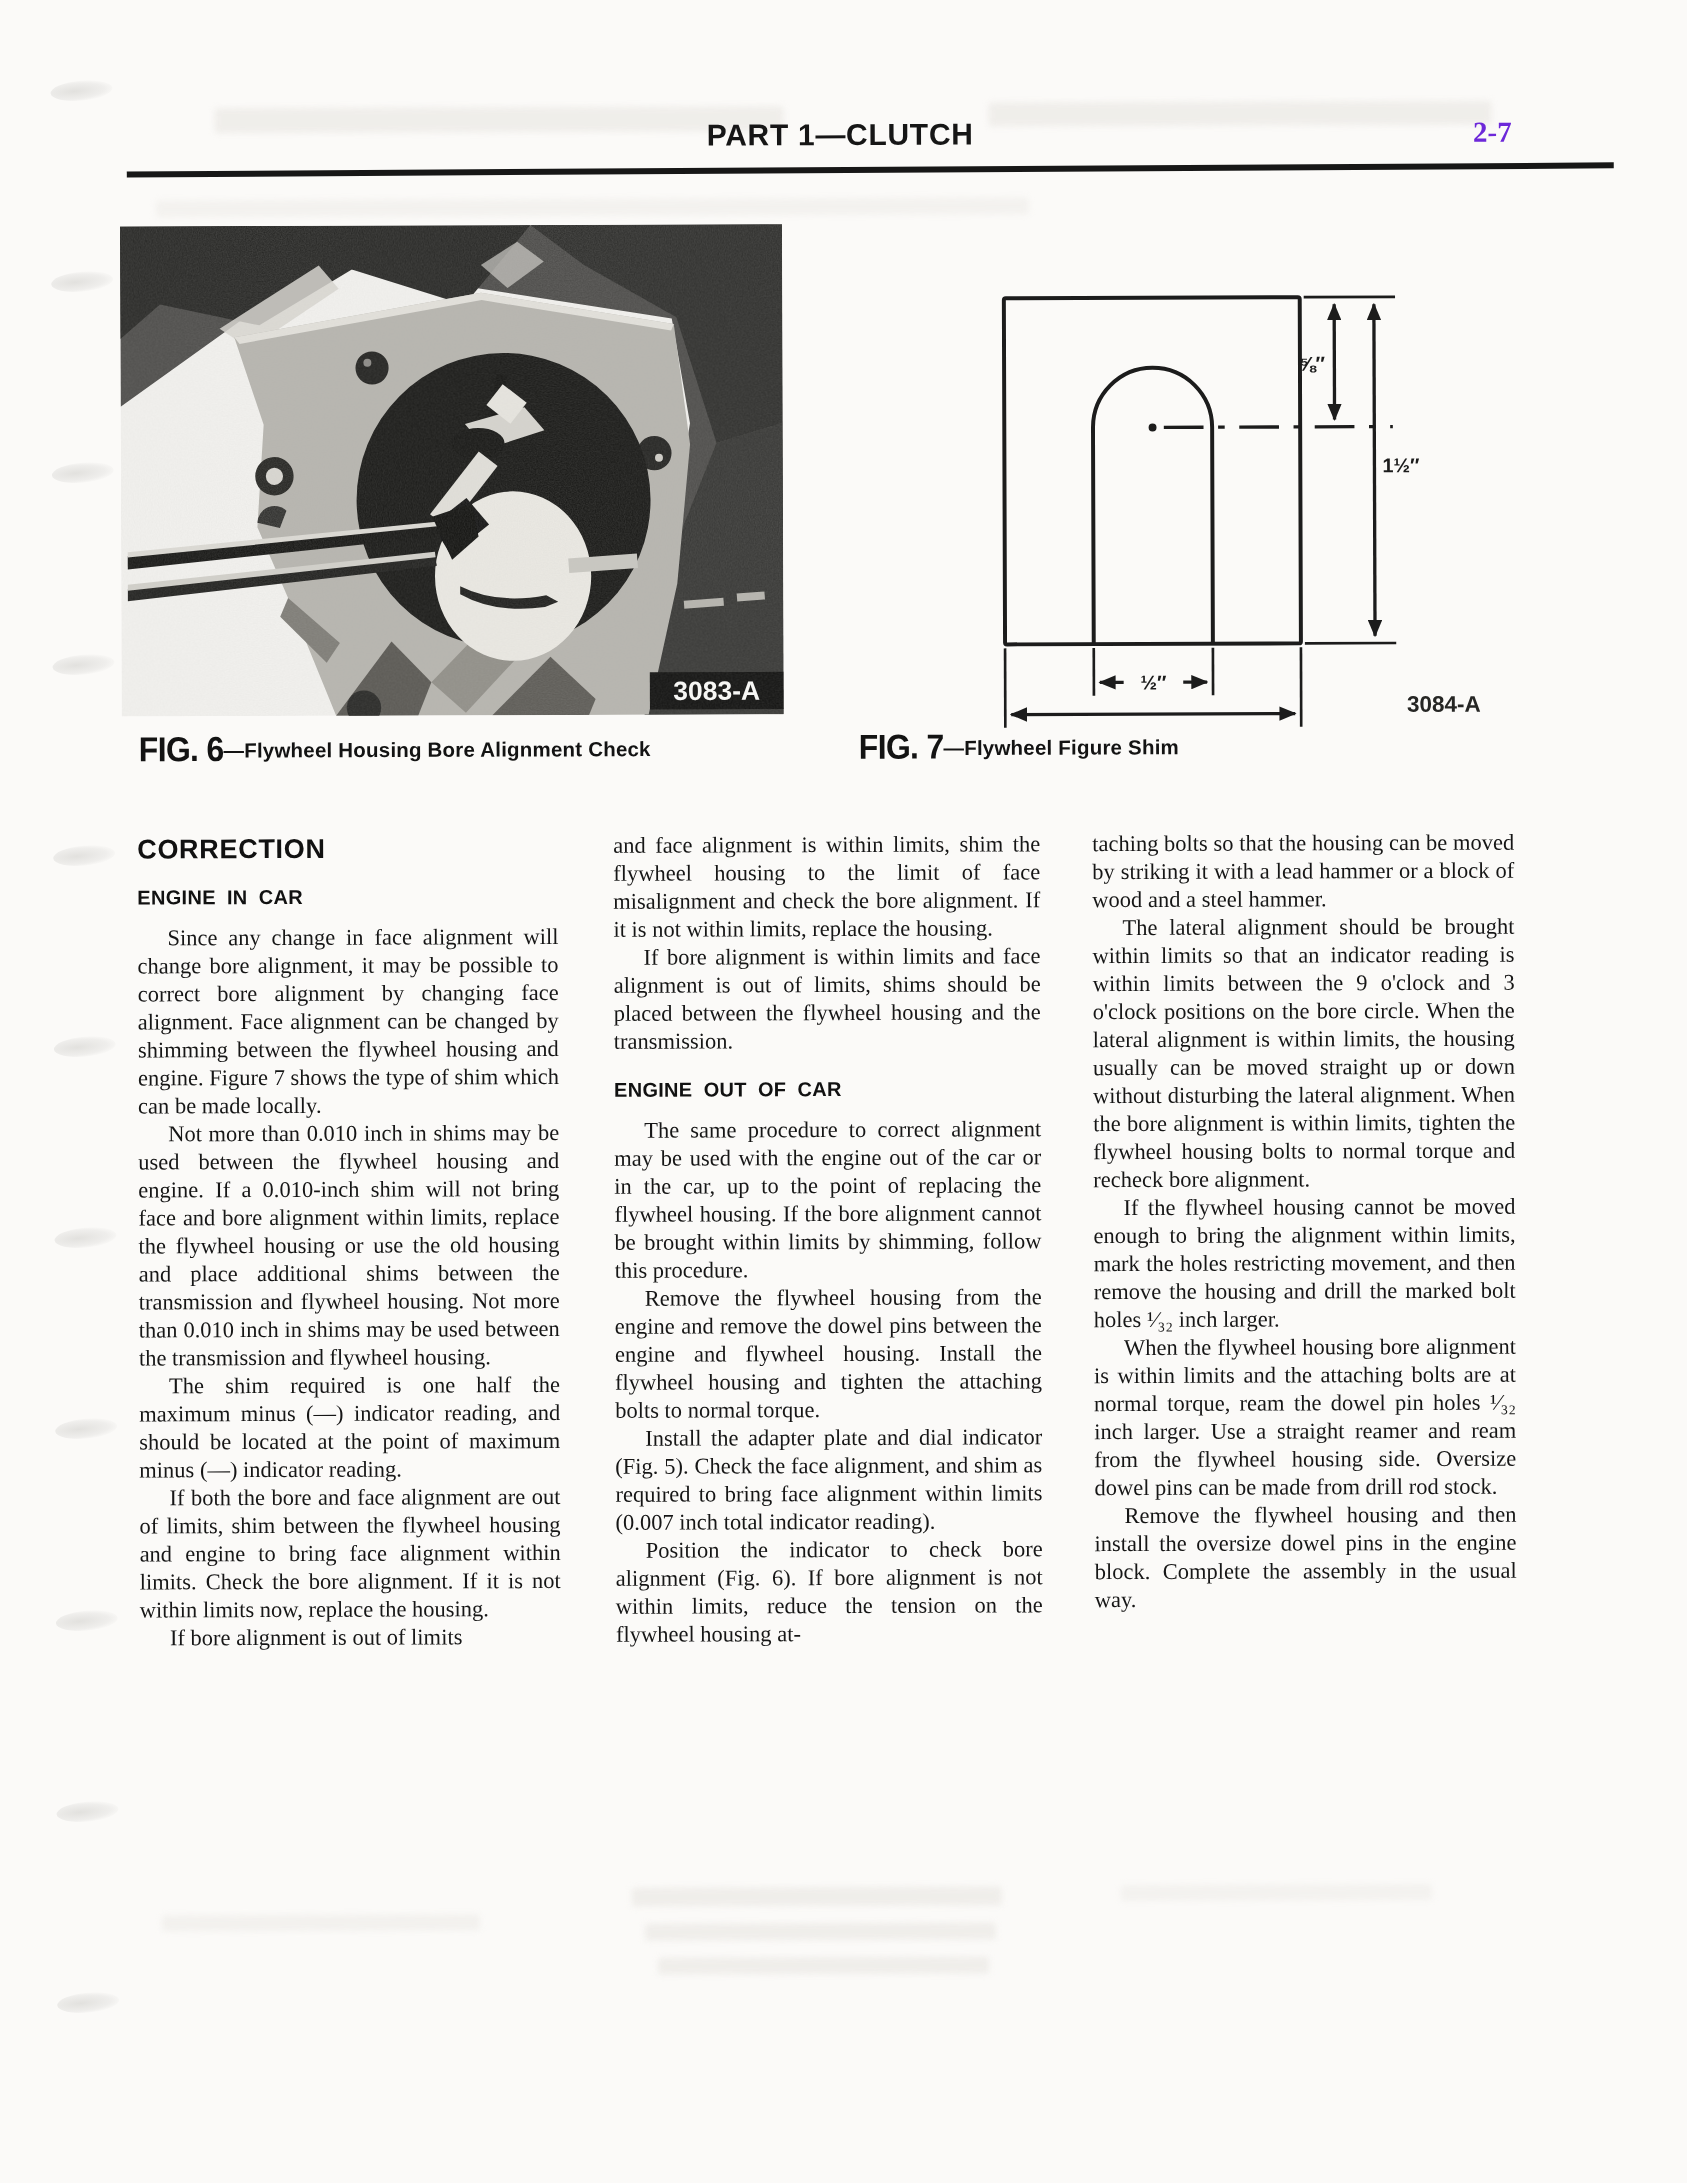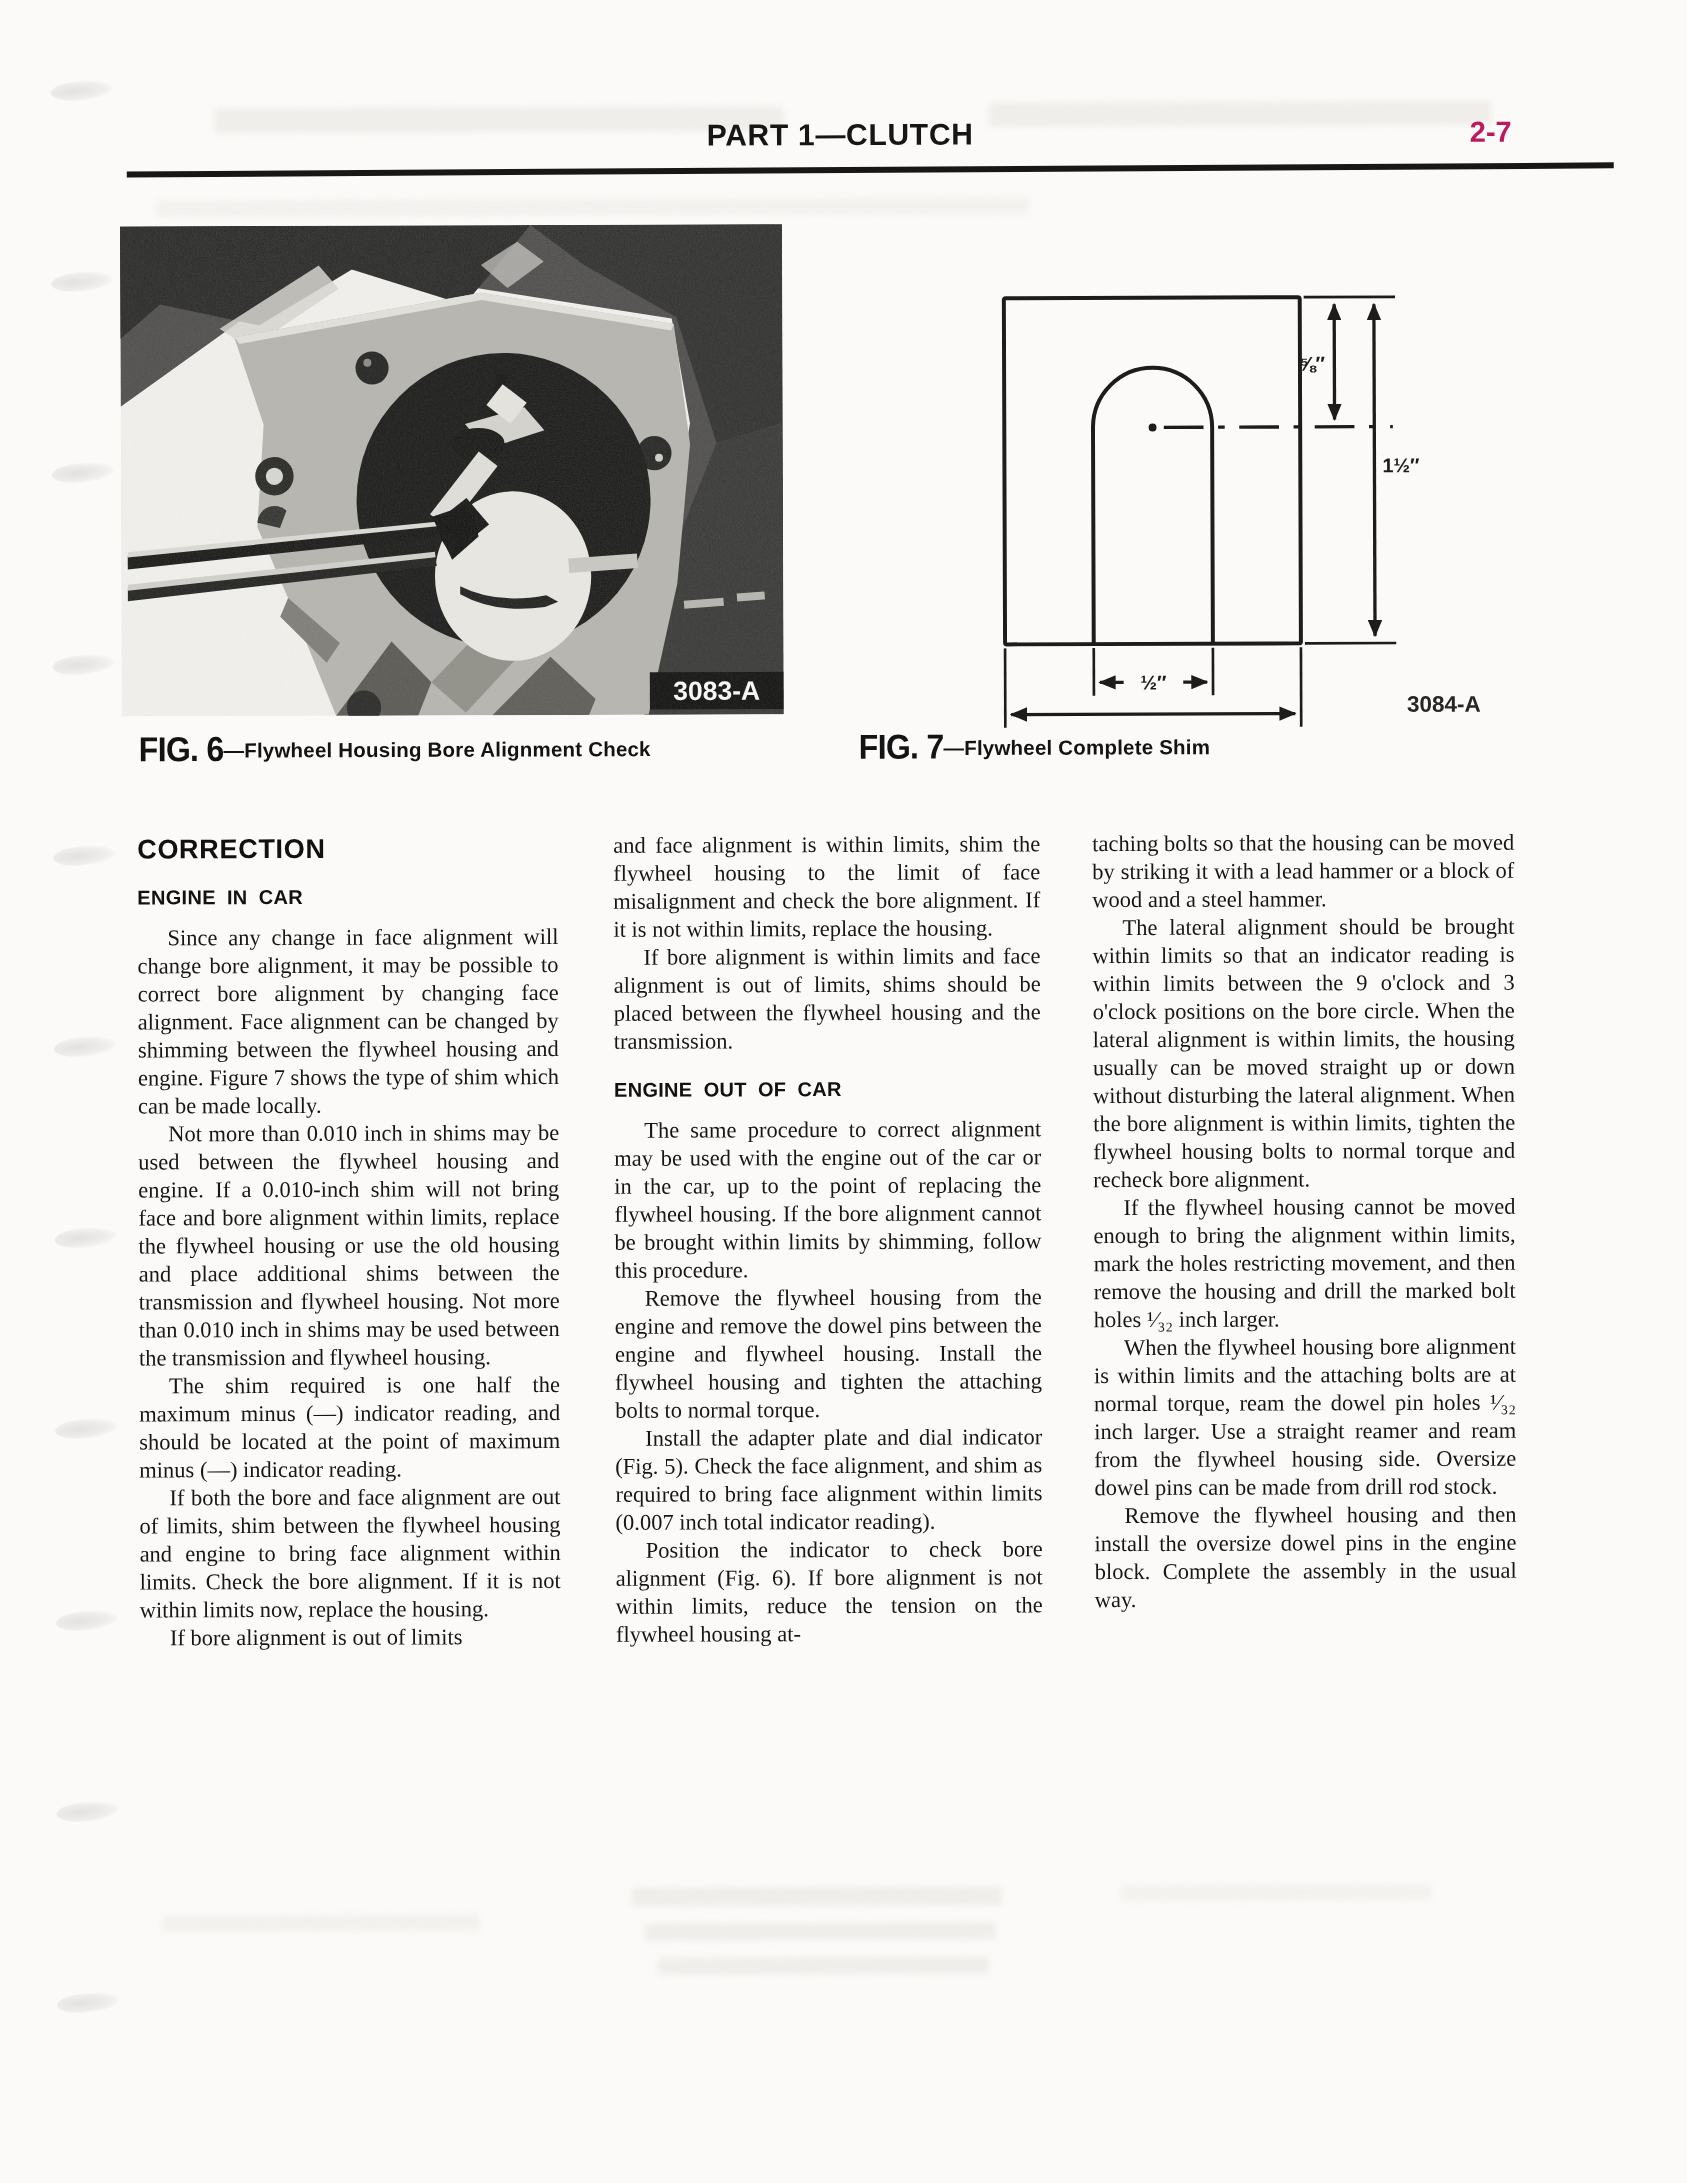--- a/index.html
+++ b/index.html
@@ -21,21 +21,21 @@
     position:absolute;background:#eceae6;filter:blur(3.3px);opacity:.75;border-radius:2.6px;
   }
   
   .header-title{
     position:absolute;top:118px;left:0;width:1687px;text-align:center;
     font-family:"Liberation Sans", sans-serif;font-weight:bold;font-size:30px;
     letter-spacing:0.7px;color:#161616;
   }
   .page-number{
     position:absolute;top:118px;left:1403px;width:112px;text-align:right;
-    font-family:Liberation Sans, sans-serif;font-weight:bold;font-size:29px;color:#be185d;
+    font-family:Liberation Serif, serif;font-weight:bold;font-size:29px;color:#6d28d9;
   }
   .header-rule{
     position:absolute;top:167px;left:130px;width:1487px;height:6px;background:#171717;
     transform:rotate(-0.15deg);
   }
   
   .fig6-photo{position:absolute;left:123px;top:224px;width:662px;height:490px;}
   .fig7-drawing{position:absolute;left:953px;top:265px;width:556px;height:470px;}
   .fig-caption{
     position:absolute;top:729px;font-family:"Liberation Sans", sans-serif;
@@ -182,21 +182,21 @@
     <text x="566" y="162" text-anchor="end" font-size="30" font-weight="bold" fill="#1c1c1c">⅝″</text>
     <text x="652" y="316" text-anchor="start" font-size="30" font-weight="bold" fill="#1c1c1c">1½″</text>
     <text x="305" y="643" text-anchor="middle" font-size="30" font-weight="bold" fill="#1c1c1c">½″</text>
     <text x="688" y="678" text-anchor="start" font-size="34" font-weight="bold" fill="#262624">3084-A</text>
   </svg>
 
   <div class="fig-caption fig6-cap">
     <span class="fig-label">FIG. 6</span><span class="fig-text">—Flywheel Housing Bore Alignment Check</span>
   </div>
   <div class="fig-caption fig7-cap">
-    <span class="fig-label">FIG. 7</span><span class="fig-text">—Flywheel Complete Shim</span>
+    <span class="fig-label">FIG. 7</span><span class="fig-text">—Flywheel Figure Shim</span>
   </div>
 
   <div class="col col-1">
       <h3>CORRECTION</h3>
       <h4>ENGINE IN CAR</h4>
       <p>Since any change in face alignment will change bore alignment, it may be possible to correct bore alignment by changing face alignment. Face alignment can be changed by shimming between the flywheel housing and engine. Figure 7 shows the type of shim which can be made locally.</p>
       <p>Not more than 0.010 inch in shims may be used between the flywheel housing and engine. If a 0.010-inch shim will not bring face and bore alignment within limits, replace the flywheel housing or use the old housing and place additional shims between the transmission and flywheel housing. Not more than 0.010 inch in shims may be used between the transmission and flywheel housing.</p>
       <p>The shim required is one half the maximum minus (—) indicator reading, and should be located at the point of maximum minus (—) indicator reading.</p>
       <p>If both the bore and face alignment are out of limits, shim between the flywheel housing and engine to bring face alignment within limits. Check the bore alignment. If it is not within limits now, replace the housing.</p>
       <p>If bore alignment is out of limits</p>

